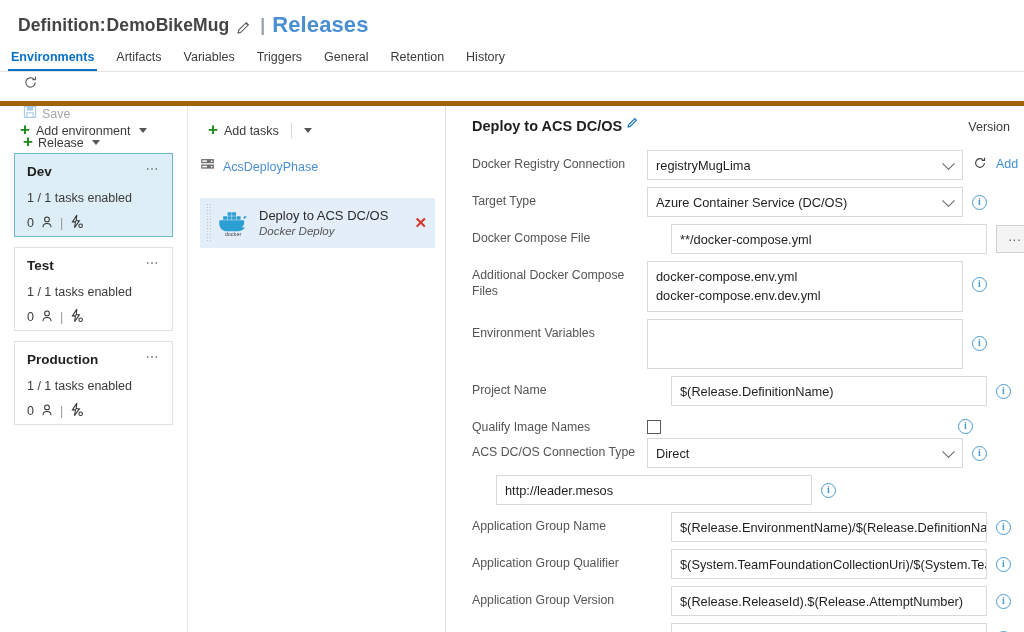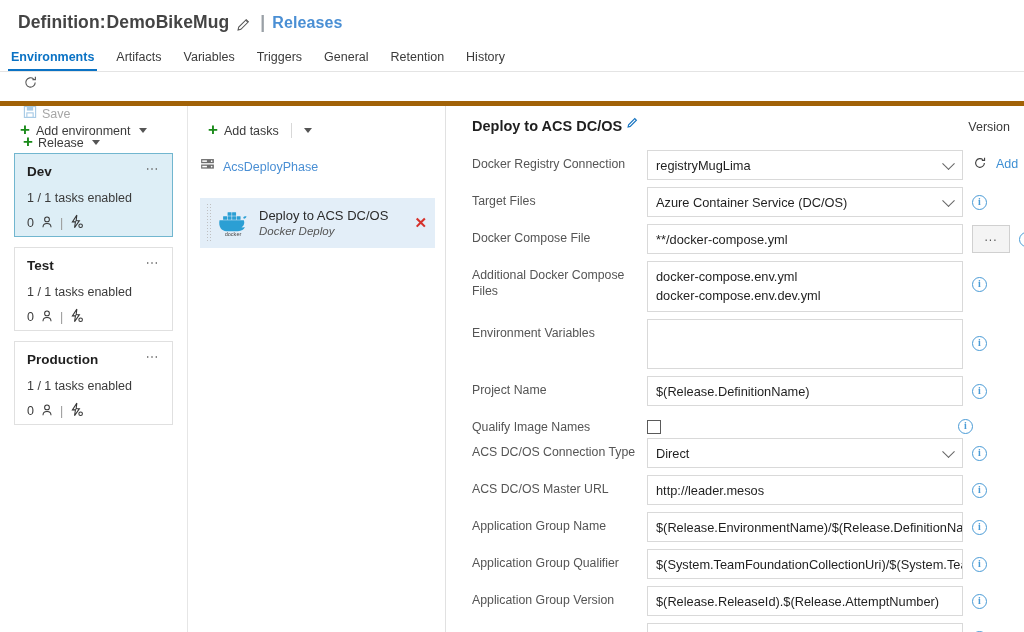--- a/index.html
+++ b/index.html
@@ -27,21 +27,21 @@
     font-weight: 700;
     letter-spacing: .1px;
   }
   .pencil-icon {
     width: 15px; height: 15px;
     display: inline-block;
     color: #555;
     position: relative; top: 1px;
   }
   .title-sep { color: #9aa0a6; padding-left: 2px; }
-  .releases-link { color: #4a8fd4; font-size: 16px; }
+  .releases-link { color: #4a8fd4; font-size: 22px; }
 
   
   #tab-bar {
     display: flex;
     align-items: flex-end;
     gap: 0px;
     height: 28px;
     border-bottom: 1px solid #e4e4e4;
   }
   .tab {
@@ -304,21 +304,21 @@
     display: flex;
     align-items: center;
     padding: 0 28px 0 8px;
     font-size: 12.8px;
     color: #1f1f1f;
     white-space: nowrap;
     overflow: hidden;
     width: 316px;
     flex: 0 0 316px;
   }
-  .ipt.plain { padding-right: 24px; }
+  .ipt.plain { padding-right: 24px; margin-left: 24px; }
   .ipt.ta {
     height: auto;
     min-height: 48px;
     display: block;
     padding: 6px 8px 6px 8px;
     line-height: 1.45;
     white-space: pre-line;
   }
   .ipt.ta.empty { min-height: 48px; }
   .chev {
@@ -589,21 +589,21 @@
             <svg viewBox="0 0 16 16" width="14" height="14" fill="none" stroke="#444" stroke-width="1.3">
               <path d="M13 8a5 5 0 1 1-1.7-3.8"></path>
                 <path d="M13.2 2v3h-3.1"></path>
             </svg>
           </div>
           <div class="add-link">Add</div>
         </div>
       </div>
 
       <div class="frow">
-        <div class="flabel">Target Files</div>
+        <div class="flabel">Target Type</div>
         <div class="fctrl">
           <div class="ipt">
             <span>Azure Container Service (DC/OS)</span>
             <span class="chev"></span>
           </div>
           <div class="info-icon">i</div>
         </div>
       </div>
 
       <div class="frow">
@@ -659,21 +659,20 @@
         <div class="fctrl">
           <div class="ipt">
             <span>Direct</span>
             <span class="chev"></span>
           </div>
           <div class="info-icon">i</div>
         </div>
       </div>
 
       <div class="frow">
-        <div class="flabel">ACS DC/OS Master URL</div>
         <div class="fctrl">
           <div class="ipt plain">
             <span>http://leader.mesos</span>
           </div>
           <div class="info-icon">i</div>
         </div>
       </div>
 
       <div class="frow">
         <div class="flabel">Application Group Name</div>

